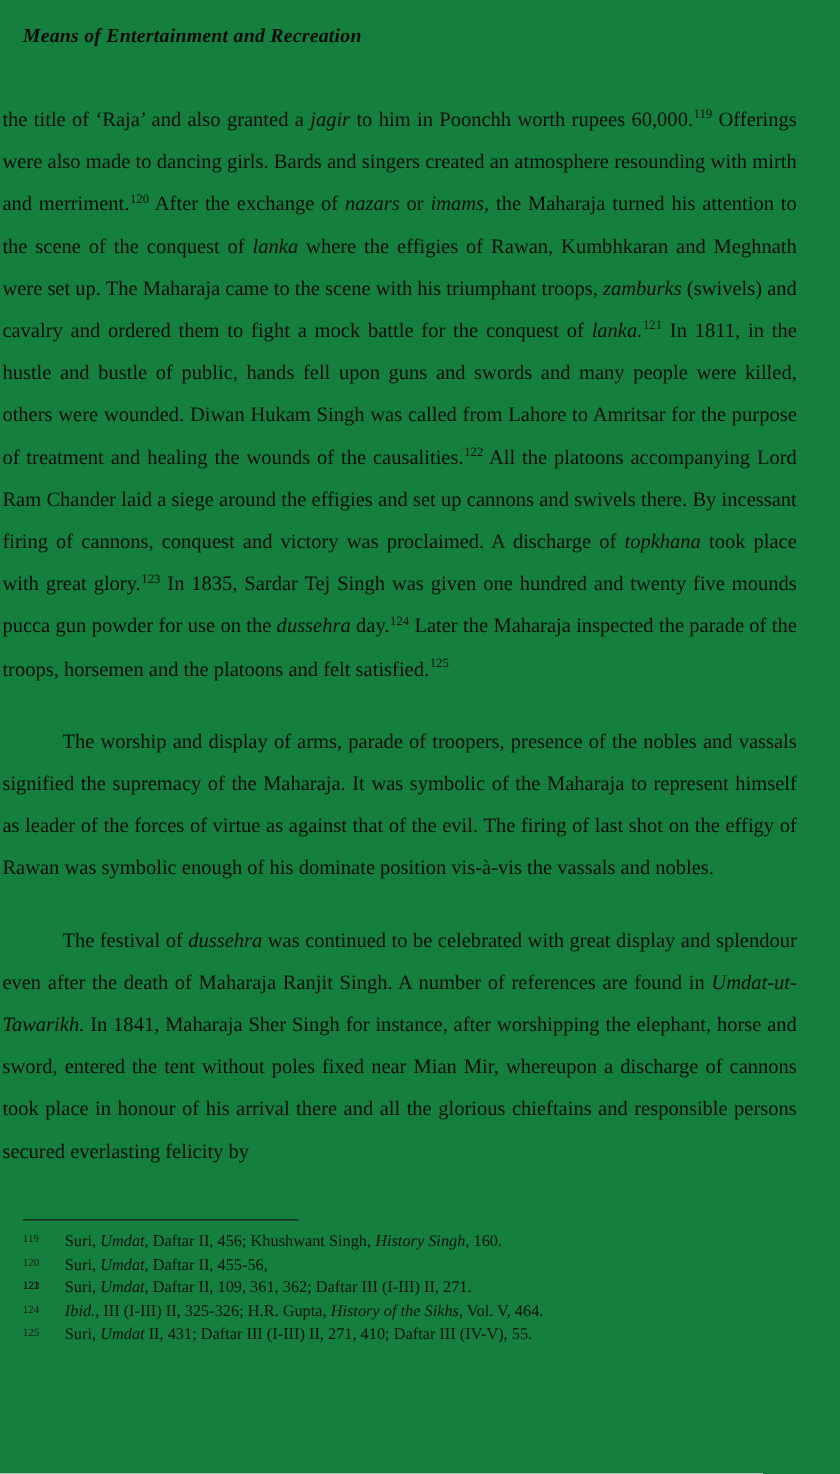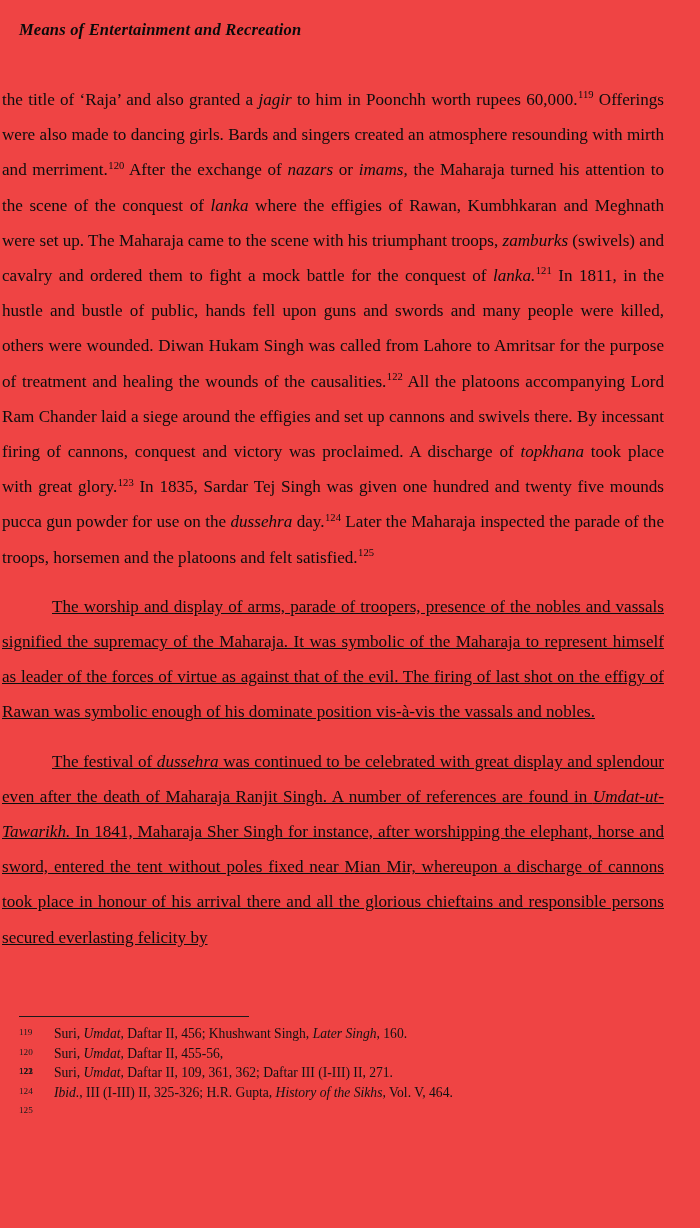--- a/index.html
+++ b/index.html
@@ -11,21 +11,21 @@
     width: 700px;
     height: 1228px;
     position: relative;
     font-family: "Liberation Serif", "DejaVu Serif", serif;
     color: #0d0d0d;
     overflow: hidden;
   }
   .page {
     position: absolute;
     inset: 0;
-    background: #ef4444;
+    background: #15803d;
   }
 
   
   .running-head {
     position: absolute;
     left: 19px;
     top: 20px;
     width: 662px;
     font-size: 16.5px;
     font-weight: bold;
@@ -44,22 +44,21 @@
   .para {
     margin: 0 0 0 0;
     font-size: 17.1px;
     line-height: 35.2px;
     text-align: justify;
     text-justify: inter-word;
     color: #0d0d0d;
     hyphens: none;
   }
   .para + .para {
-    margin-top: 14px;
-    text-decoration: underline;
+    margin-top: 25px;
   }
   .para.indent {
     text-indent: 50px;
   }
   .para em {
     font-style: italic;
   }
   sup {
     font-size: 0.62em;
     vertical-align: super;
@@ -126,25 +125,25 @@
 
   <div class="body-block">
       <p class="para">the title of ‘Raja’ and also granted a <em>jagir</em> to him in Poonchh worth rupees 60,000.<sup>119</sup> Offerings were also made to dancing girls. Bards and singers created an atmosphere resounding with mirth and merriment.<sup>120</sup> After the exchange of <em>nazars</em> or <em>imams,</em> the Maharaja turned his attention to the scene of the conquest of <em>lanka</em> where the effigies of Rawan, Kumbhkaran and Meghnath were set up. The Maharaja came to the scene with his triumphant troops, <em>zamburks</em> (swivels) and cavalry and ordered them to fight a mock battle for the conquest of <em>lanka.</em><sup>121</sup> In 1811, in the hustle and bustle of public, hands fell upon guns and swords and many people were killed, others were wounded. Diwan Hukam Singh was called from Lahore to Amritsar for the purpose of treatment and healing the wounds of the causalities.<sup>122</sup> All the platoons accompanying Lord Ram Chander laid a siege around the effigies and set up cannons and swivels there. By incessant firing of cannons, conquest and victory was proclaimed. A discharge of <em>topkhana</em> took place with great glory.<sup>123</sup> In 1835, Sardar Tej Singh was given one hundred and twenty five mounds pucca gun powder for use on the <em>dussehra</em> day.<sup>124</sup> Later the Maharaja inspected the parade of the troops, horsemen and the platoons and felt satisfied.<sup>125</sup></p>
       <p class="para indent">The worship and display of arms, parade of troopers, presence of the nobles and vassals signified the supremacy of the Maharaja. It was symbolic of the Maharaja to represent himself as leader of the forces of virtue as against that of the evil. The firing of last shot on the effigy of Rawan was symbolic enough of his dominate position vis-à-vis the vassals and nobles.</p>
       <p class="para indent">The festival of <em>dussehra</em> was continued to be celebrated with great display and splendour even after the death of Maharaja Ranjit Singh. A number of references are found in <em>Umdat-ut-Tawarikh.</em> In 1841, Maharaja Sher Singh for instance, after worshipping the elephant, horse and sword, entered the tent without poles fixed near Mian Mir, whereupon a discharge of cannons took place in honour of his arrival there and all the glorious chieftains and responsible persons secured everlasting felicity by</p>
     </div>
 
   <div class="footnote-area">
     <div class="footnote-rule"></div>
     <ul class="footnote-list">
-        <li class="footnote-item"><span class="footnote-num">119</span><span class="footnote-text">Suri, <em>Umdat,</em> Daftar II, 456; Khushwant Singh, <em>Later Singh</em>, 160.</span></li>
+        <li class="footnote-item"><span class="footnote-num">119</span><span class="footnote-text">Suri, <em>Umdat,</em> Daftar II, 456; Khushwant Singh, <em>History Singh</em>, 160.</span></li>
         <li class="footnote-item"><span class="footnote-num">120</span><span class="footnote-text">Suri, <em>Umdat,</em> Daftar II, 455-56,</span></li>
         <li class="footnote-item"><span class="footnote-num">121</span></li>
         <li class="footnote-item"><span class="footnote-num">122</span></li>
         <li class="footnote-item"><span class="footnote-num">123</span><span class="footnote-text">Suri, <em>Umdat,</em> Daftar II, 109, 361, 362; Daftar III (I-III) II, 271.</span></li>
         <li class="footnote-item"><span class="footnote-num">124</span><span class="footnote-text"><em>Ibid.</em>, III (I-III) II, 325-326; H.R. Gupta, <em>History of the Sikhs,</em> Vol. V, 464.</span></li>
-        <li class="footnote-item"><span class="footnote-num">125</span></li>
+        <li class="footnote-item"><span class="footnote-num">125</span><span class="footnote-text">Suri, <em>Umdat</em> II, 431; Daftar III (I-III) II, 271, 410; Daftar III (IV-V), 55.</span></li>
       </ul>
   </div>
 
   <div class="page-number">138</div>
 
 </div>
 
 </body></html>

